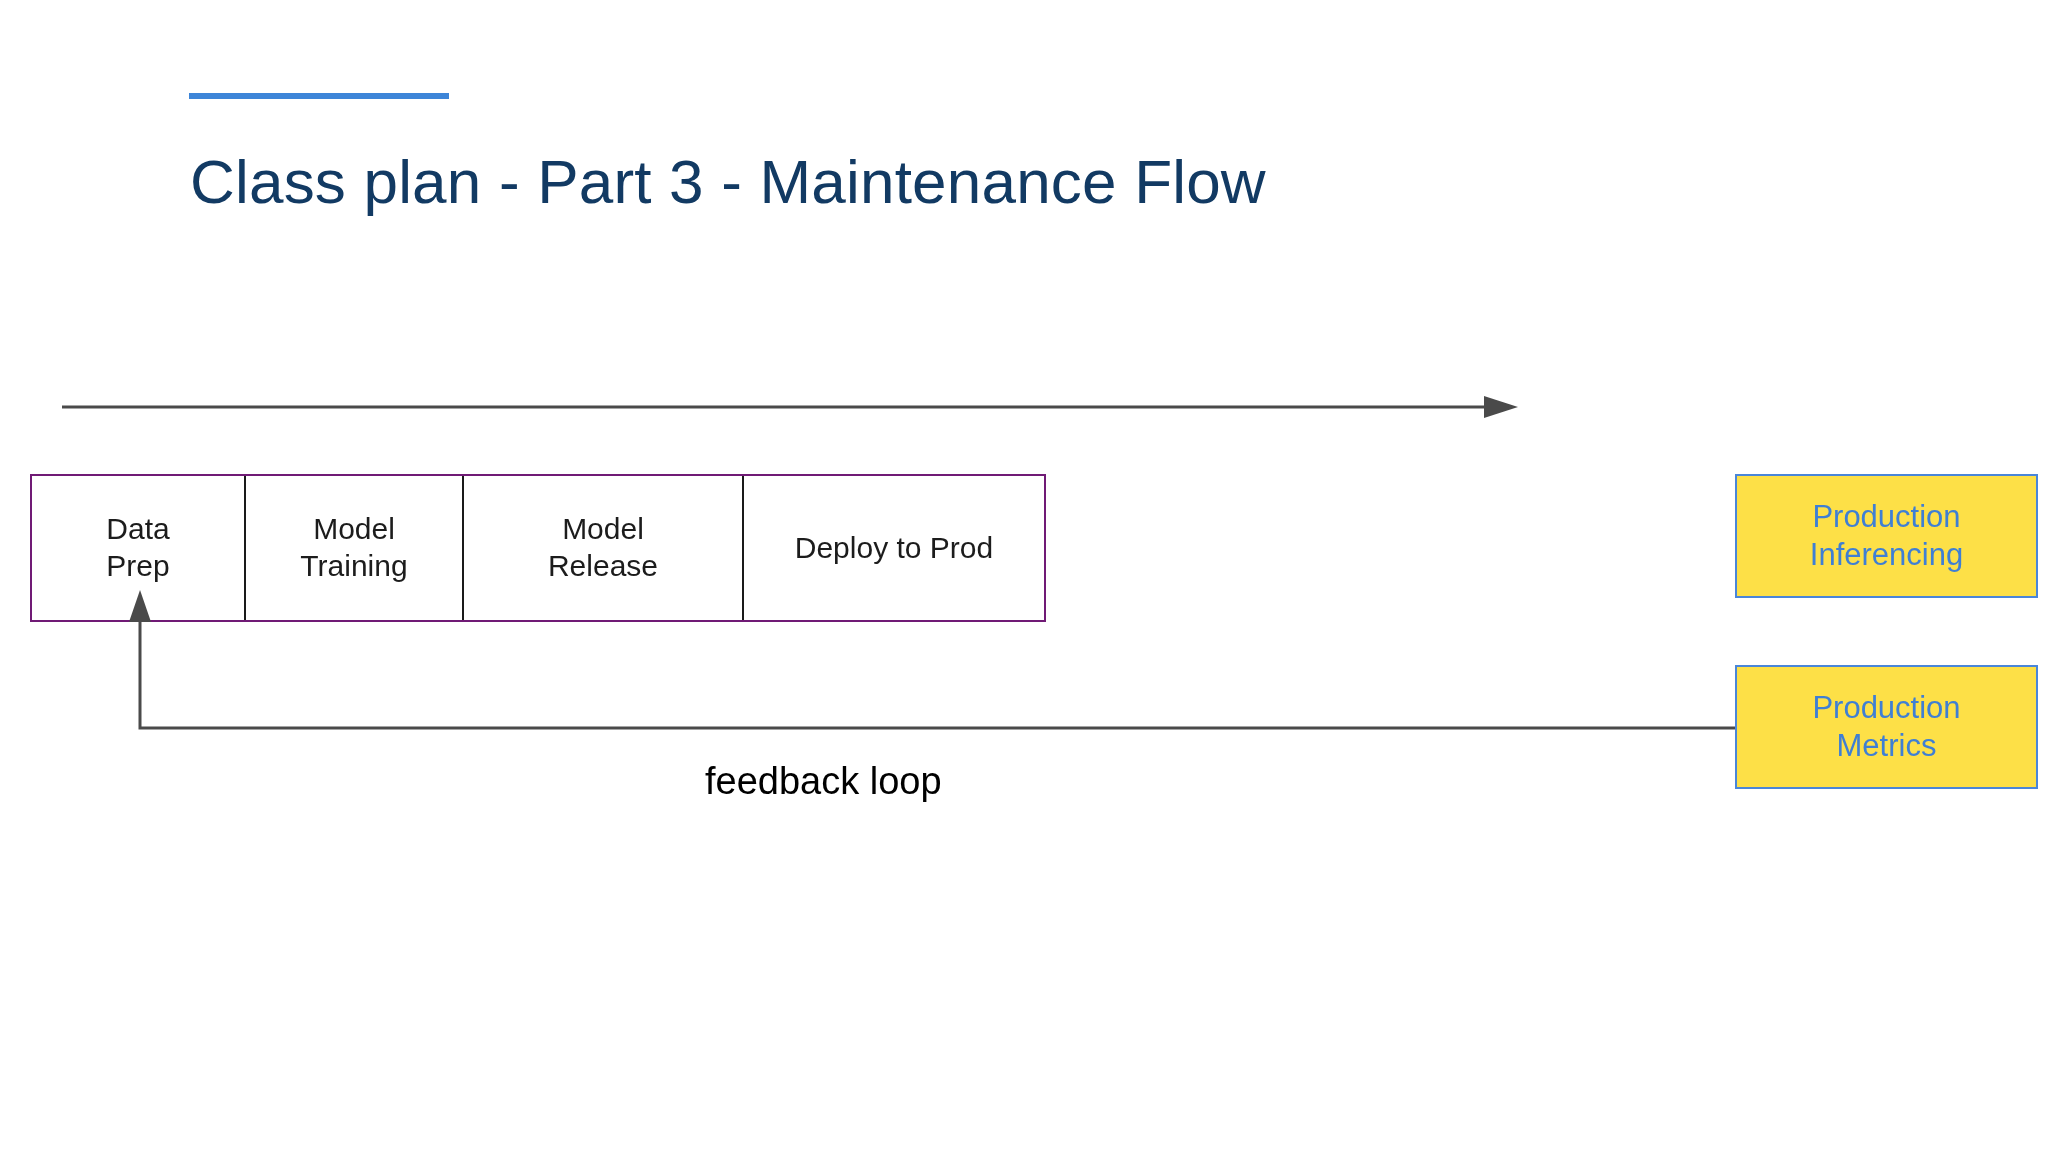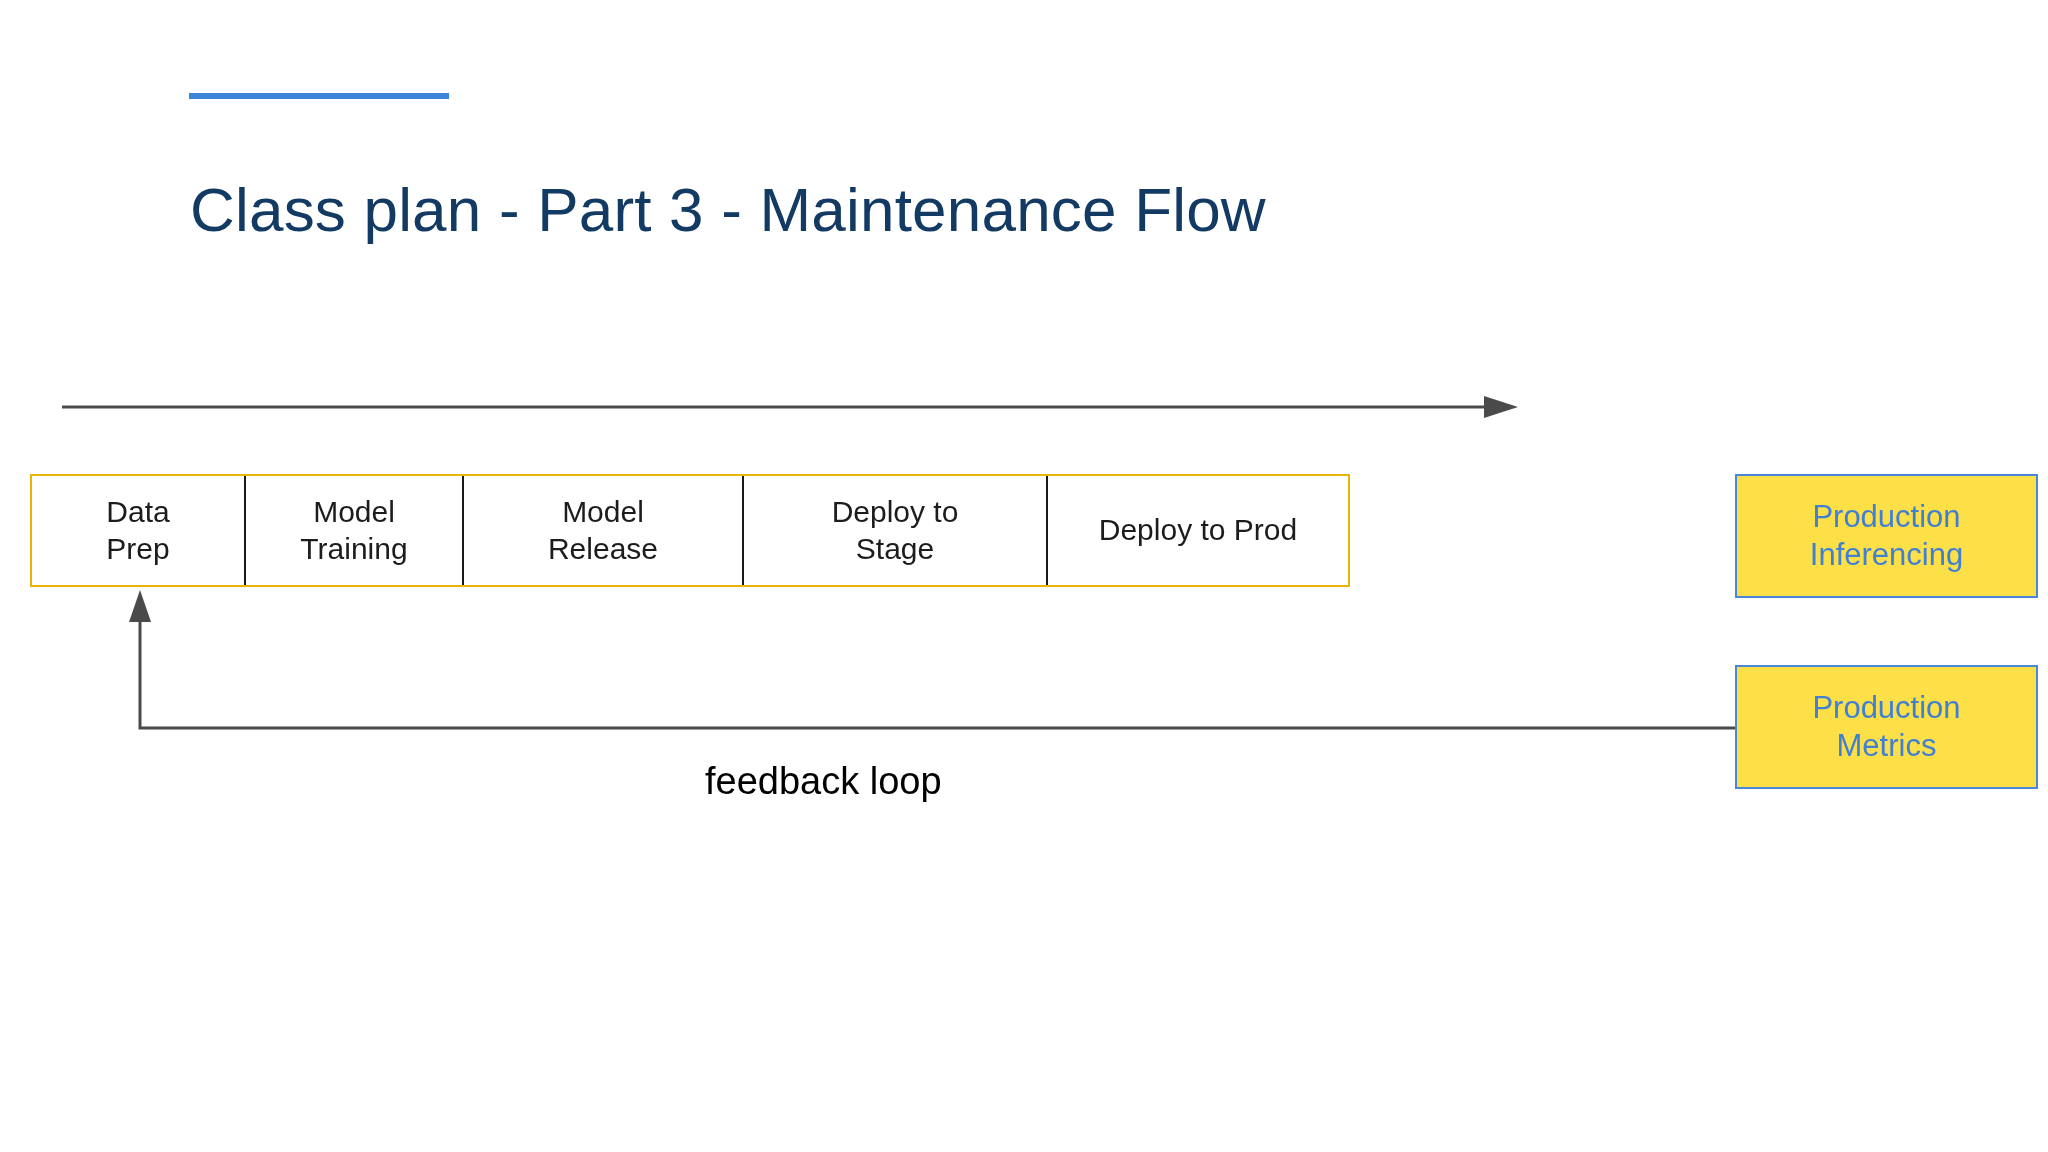--- a/index.html
+++ b/index.html
@@ -22,21 +22,21 @@
     position: absolute;
     left: 189px;
     top: 93px;
     width: 260px;
     height: 6px;
     background: #3d85d8;
   }
   #page-title {
     position: absolute;
     left: 190px;
-    top: 132px;
+    top: 104px;
     font-size: 62px;
     font-weight: 400;
     letter-spacing: 0.2px;
     color: #123a63;
     white-space: nowrap;
     line-height: 1.15;
   }
 
   
   #flow-arrow {
@@ -45,23 +45,23 @@
     top: 392px;
     width: 1460px;
     height: 30px;
   }
 
   
   #pipeline {
     position: absolute;
     left: 30px;
     top: 474px;
-    height: 113px;
+    height: 148px;
     display: flex;
-    border: 2px solid #eab308;
+    border: 2px solid #701a75;
     box-sizing: border-box;
     background: #ffffff;
   }
   .stage-box {
     border-right: 2px solid #1a1a1a;
     box-sizing: border-box;
     display: flex;
     align-items: center;
     justify-content: center;
     text-align: center;
@@ -136,22 +136,20 @@
   <polygon points="1458,15 1424,4 1424,26" fill="#4a4a4a"></polygon>
 </svg>
 
 <div id="pipeline">
   <div class="stage-box w-data-prep">Data
 Prep</div>
   <div class="stage-box w-model-train">Model
 Training</div>
   <div class="stage-box w-model-release">Model
 Release</div>
-  <div class="stage-box w-deploy-stage">Deploy to
-Stage</div>
   <div class="stage-box w-deploy-prod">Deploy to Prod</div>
 </div>
 
 <div id="box-production-inferencing" class="side-box">Production
 Inferencing</div>
 
 <div id="box-production-metrics" class="side-box">Production
 Metrics</div>
 
 <svg id="feedback-path" viewBox="0 0 1640 190" xmlns="http://www.w3.org/2000/svg">

